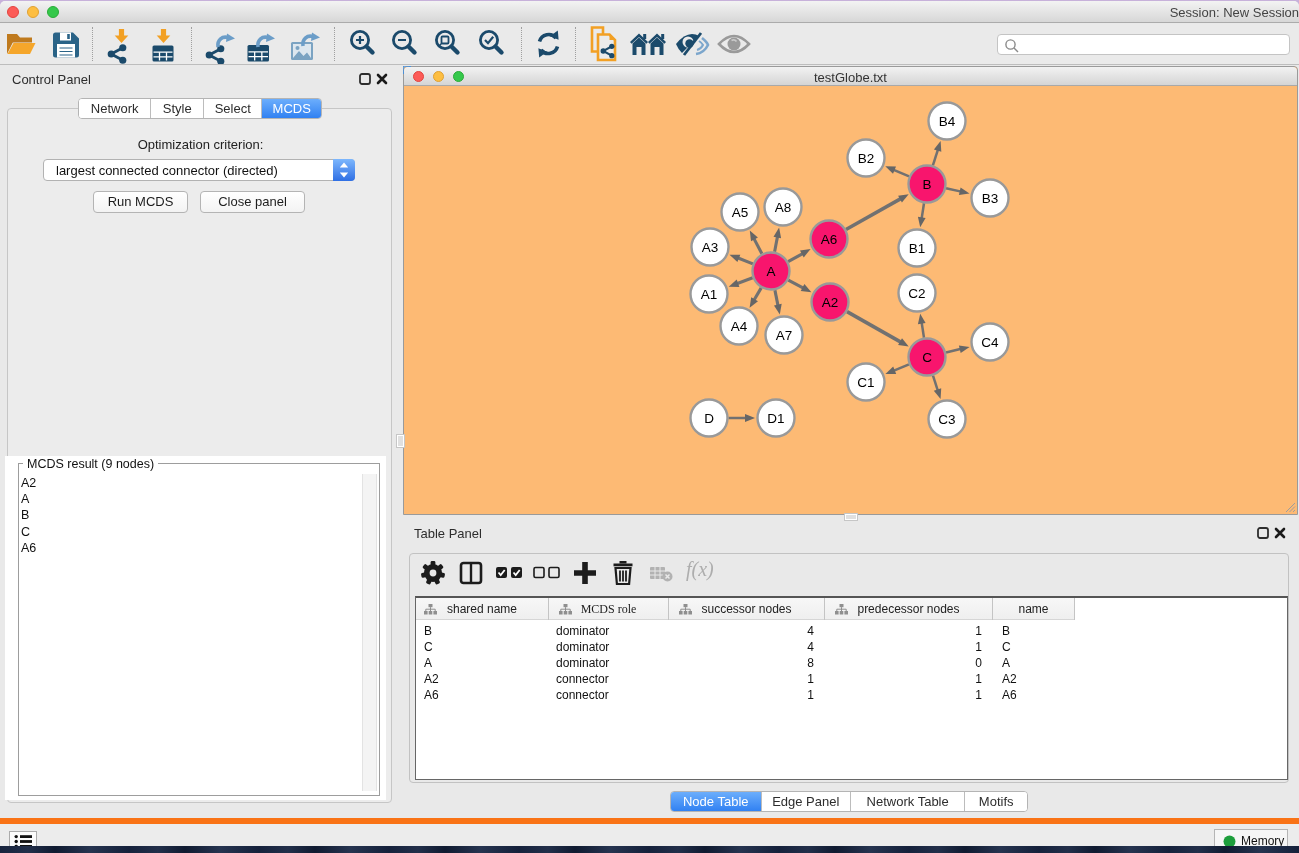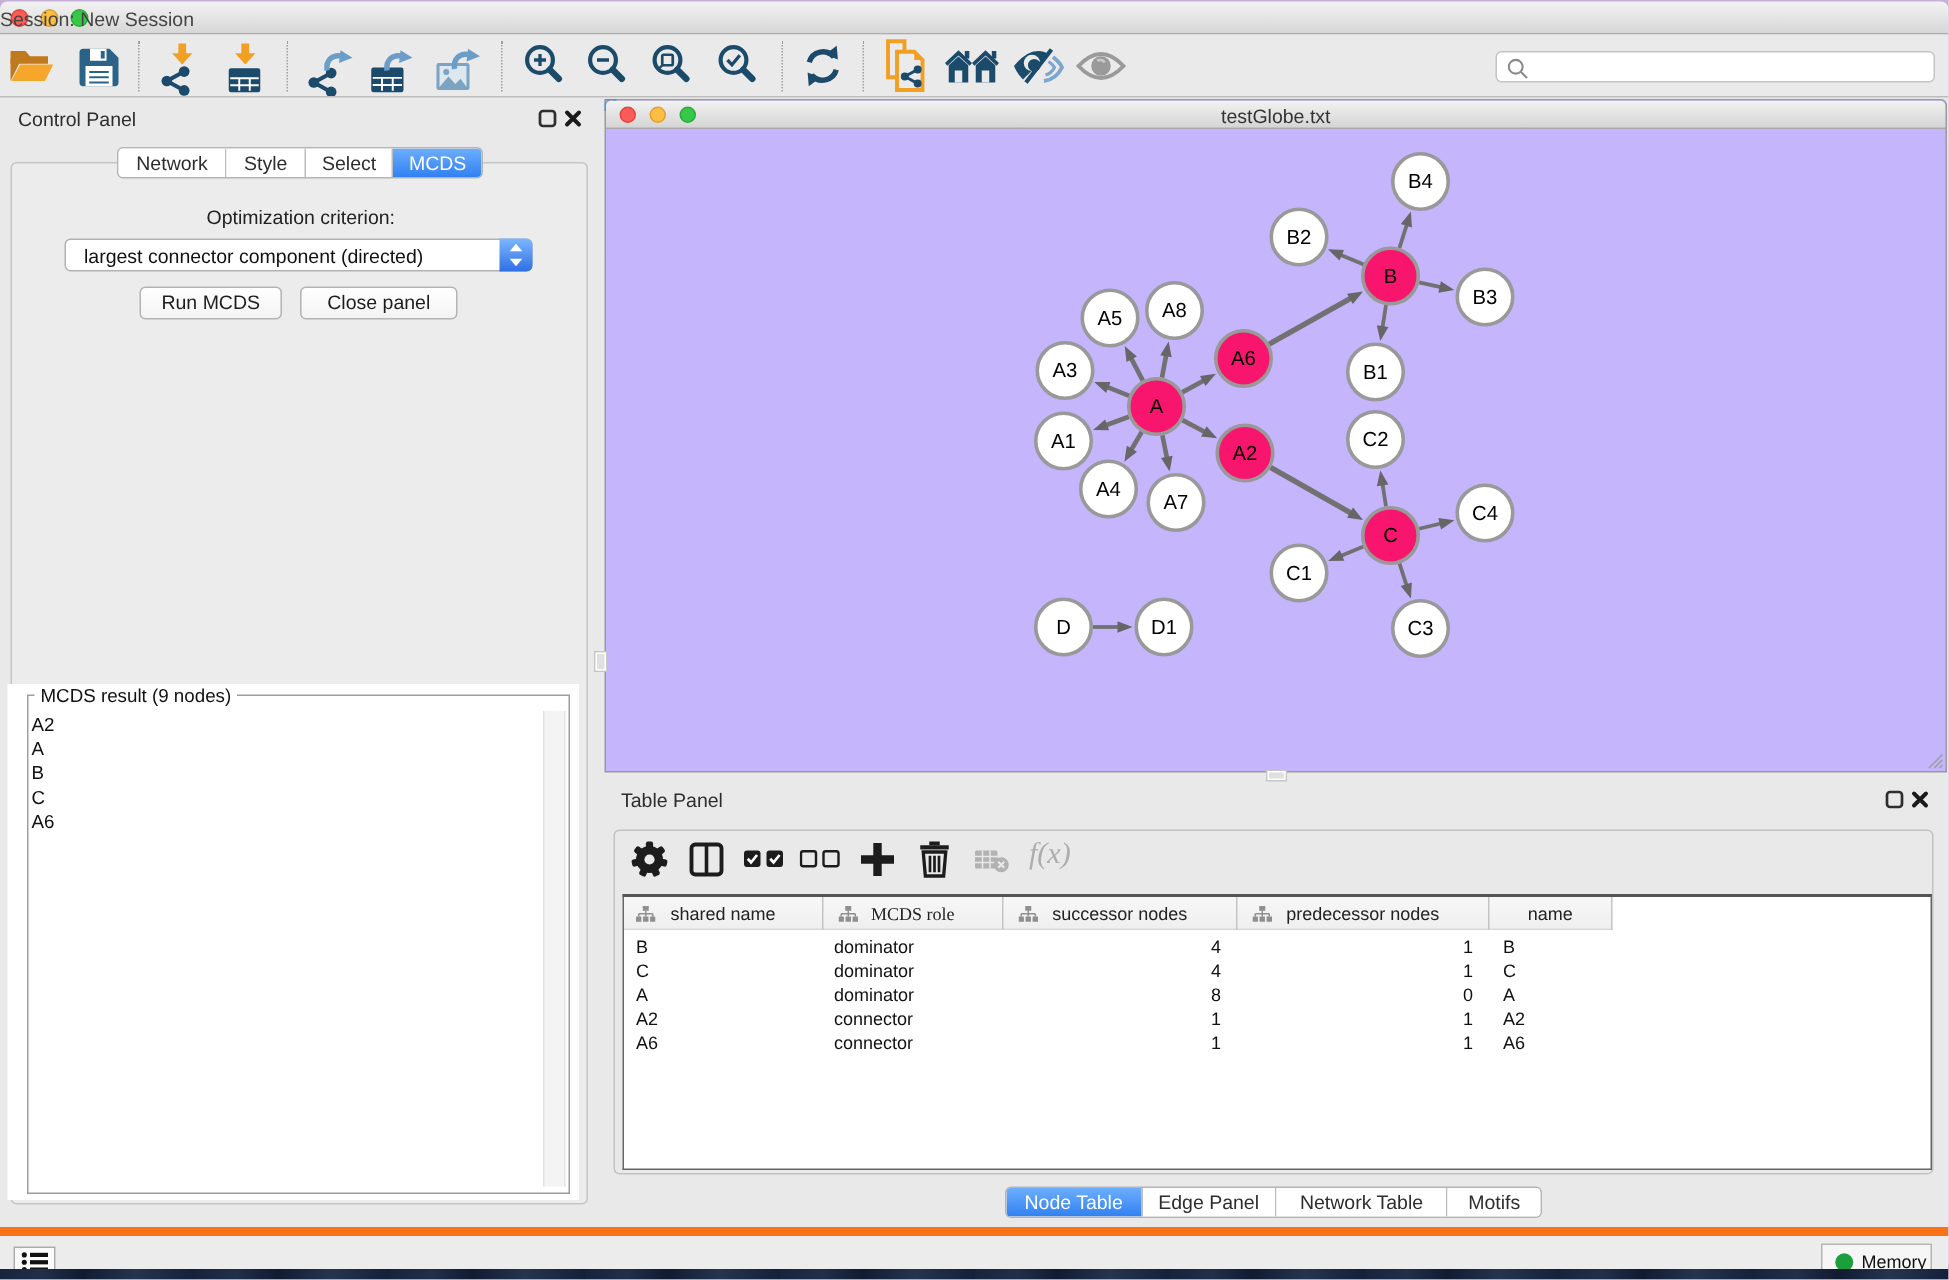--- a/index.html
+++ b/index.html
@@ -5,21 +5,21 @@
 * { margin:0; padding:0; box-sizing:border-box; }
 html,body { width:1299px; height:853px; overflow:hidden; }
 body { font-family:"Liberation Sans",sans-serif; background:#c7b1da; position:relative; }
 .abs { position:absolute; }
 #deskbottom { left:0; top:843px; width:1299px; height:10px;
   background:repeating-linear-gradient(90deg,#17233d 0px,#222f4a 28px,#101b31 55px,#263450 90px,#14203a 130px);
 }
 #win { left:0; top:1px; width:1299px; height:845px; background:#e9e9e9; border-radius:5px 5px 0 0; overflow:hidden; }
 #titlebar { left:0; top:0; width:1299px; height:22px; background:linear-gradient(#f3f3f3,#d7d7d7); border-bottom:1px solid #ababab; border-radius:5px 5px 0 0;}
 .tl { width:12px; height:12px; border-radius:50%; top:5px; }
-#title { width:1299px; text-align:left; top:4px; font-size:13px; color:#444; }
+#title { width:1299px; text-align:right; top:4px; font-size:13px; color:#444; }
 #toolbar { left:0; top:23px; width:1299px; height:41px; background:#eaeaea; border-bottom:1px solid #bdbdbd; }
 .sep { top:3px; height:34px; width:0; border-left:1px dotted #9f9f9f; }
 #searchbox { left:997px; top:10px; width:293px; height:21px; background:#fff; border:1px solid #c4c4c4; border-radius:4px; }
 
 #cpanel { left:0; top:65px; width:401px; height:752px; background:#e9e9e9; }
 #cpanel-title { left:12px; top:6px; font-size:13px; color:#2d2d2d; }
 #cp-content { left:7px; top:42px; width:385px; height:695px; background:#ececec; border:1px solid #c6c6c6; border-radius:4px; }
 .tabgroup { height:21px; display:flex; border:1px solid #b4b4b4; border-radius:4px; background:#fff; overflow:hidden; }
 .tab { font-size:13px; color:#2d2d2d; text-align:center; line-height:20px; border-right:1px solid #bcbcbc; background:#fff; }
 .tab:last-child { border-right:none; }
@@ -29,21 +29,21 @@
 #combo-text { left:12px; top:3px; font-size:13px; color:#111; }
 #combo-btn { right:-1px; top:-1px; width:22px; height:22px; border-radius:0 4px 4px 0; background:linear-gradient(#7db7fd,#2f6fe4); }
 .btn { top:125px; height:22px; background:linear-gradient(#ffffff,#f3f3f3); border:1px solid #b4b4b4; border-radius:4px; font-size:13px; color:#1d1d1d; text-align:center; line-height:20px; }
 #resultwrap { left:5px; top:390px; width:381px; height:344px; background:#fff; }
 #resultbox { left:13px; top:7px; width:362px; height:333px; border:1px solid #9d9d9d; }
 #resultlabel { left:4px; top:-7px; background:#fff; padding:0 4px; font-size:12.5px; color:#111; }
 #resultlist { left:2px; top:11px; font-size:12.5px; color:#111; line-height:16.2px; }
 #scrolltrack { right:2px; top:10px; width:15px; height:317px; background:#f4f4f4; border-left:1px solid #e3e3e3; border-right:1px solid #e3e3e3; }
 
 #rpane { left:402px; top:65px; width:897px; height:752px; background:#e9e9e9; }
-#netwin { left:1px; top:0px; width:895px; height:449px; background:#c4b5fd; border:1px solid #9a9a9a; border-radius:4px 4px 0 0; }
+#netwin { left:1px; top:0px; width:895px; height:449px; background:#fdba74; border:1px solid #9a9a9a; border-radius:4px 4px 0 0; }
 #nettitle { left:0; top:0; width:893px; height:19px; background:linear-gradient(#f2f2f2,#d5d5d5); border-bottom:1px solid #a9a9a9; border-radius:4px 4px 0 0; }
 .tl2 { width:11px; height:11px; border-radius:50%; top:4px; }
 #nettext { width:893px; text-align:center; top:3px; font-size:13px; color:#333; }
 
 #tpanel { left:400px; top:520px; width:897px; height:297px; }
 #tpanel-title { left:14px; top:5px; font-size:13px; color:#2d2d2d; }
 #tp-inner { left:9px; top:32px; width:880px; height:230px; background:#e9e9e9; border:1px solid #c2c2c2; border-radius:4px; }
 #ttable { left:15px; top:75px; width:873px; height:184px; background:#fff; border:1px solid #666; border-top:2px solid #555; }
 #thead { left:0; top:0; width:659px; height:22px; background:linear-gradient(#f7f7f7,#efefef); border-bottom:1px solid #d6d6d6; }
 .hcell { top:0; height:22px; border-right:1px solid #c4c4c4; font-size:12px; color:#222; text-align:center; line-height:22px; }
@@ -225,21 +225,21 @@
       </svg>
     <div id="cp-content" class="abs"></div>
     <div class="abs tabgroup" style="left:78px; top:32px; width:244px;">
       <div class="tab" style="width:73px;">Network</div>
       <div class="tab" style="width:53px;">Style</div>
       <div class="tab" style="width:59px;">Select</div>
       <div class="tab sel" style="width:59px;">MCDS</div>
     </div>
     <div id="optlabel" class="abs">Optimization criterion:</div>
     <div id="combo" class="abs">
-      <div id="combo-text" class="abs">largest connector component (directed)</div>
+      <div id="combo-text" class="abs">largest connected connector (directed)</div>
       <div id="combo-btn" class="abs">
           <svg class="abs" style="left:3px;top:2px;" width="16" height="18" viewBox="0 0 16 18">
             <path d="M8 1.5 l4.2 5 h-8.4 z" fill="#fff"></path>
             <path d="M8 16.5 l4.2 -5 h-8.4 z" fill="#fff"></path>
           </svg>
         </div>
     </div>
     <div class="abs btn" style="left:93px; width:95px;">Run MCDS</div>
     <div class="abs btn" style="left:200px; width:105px;">Close panel</div>
     <div id="resultwrap" class="abs">

